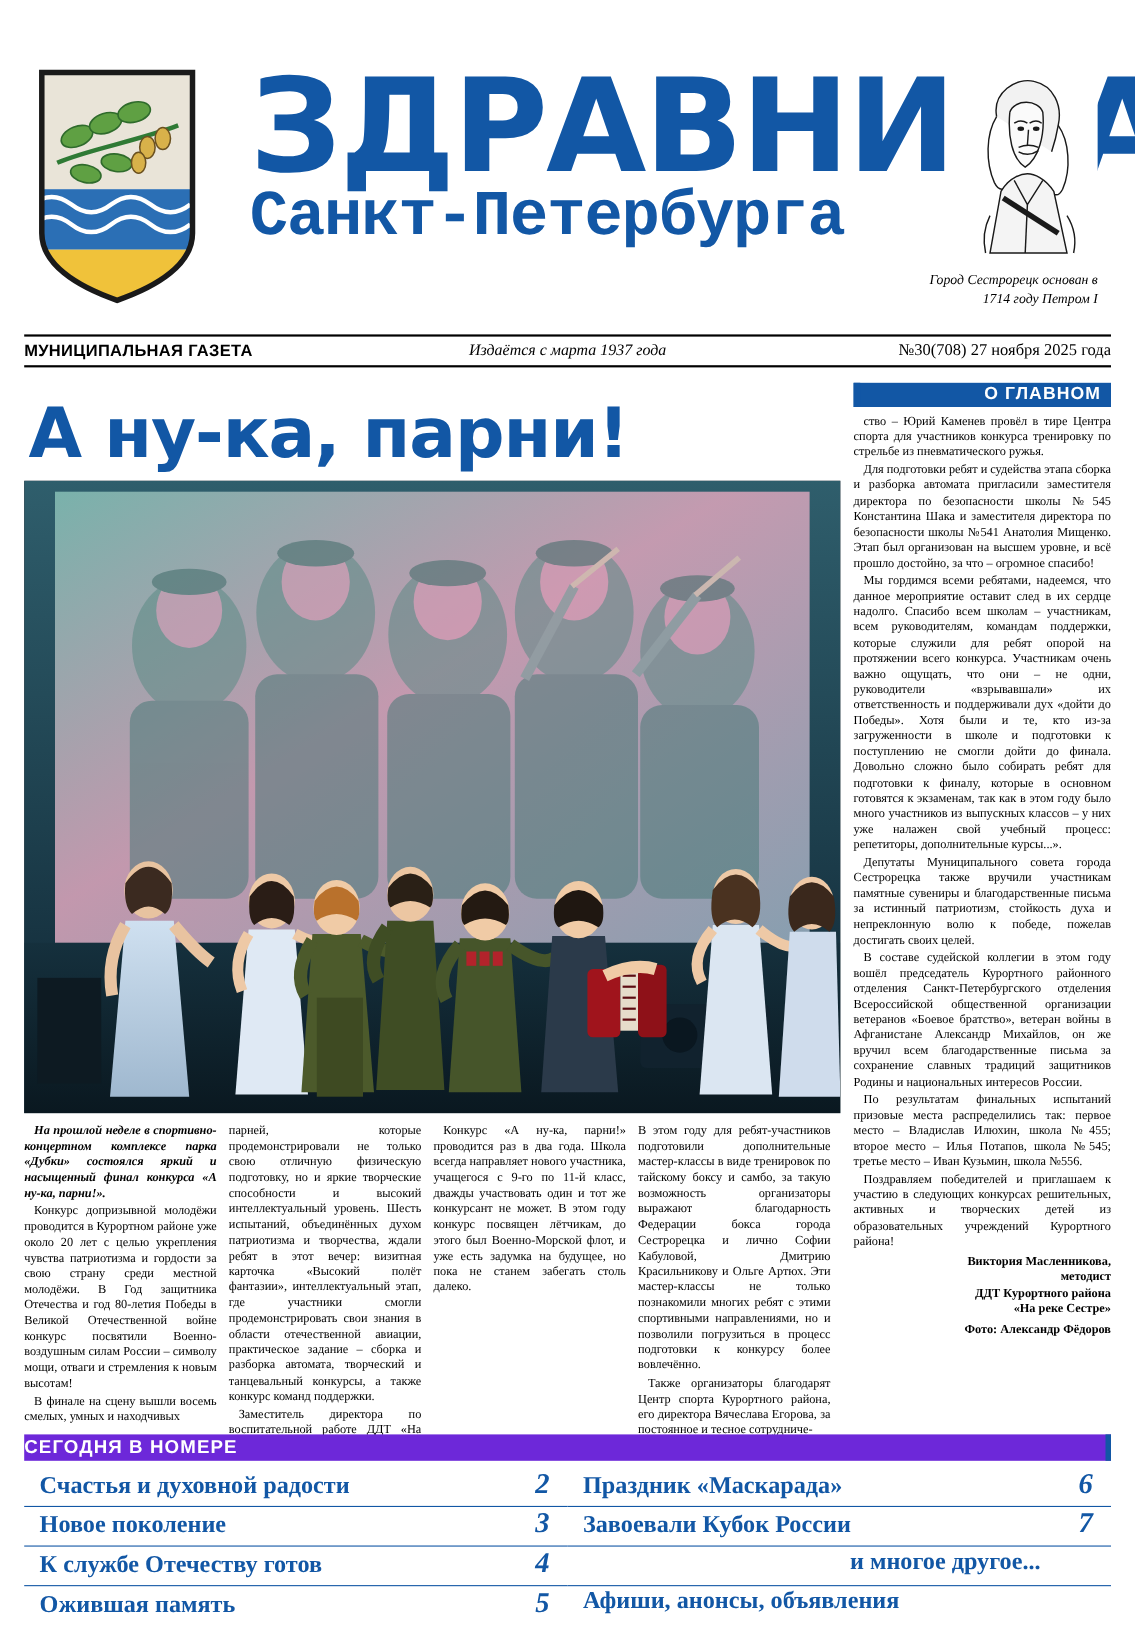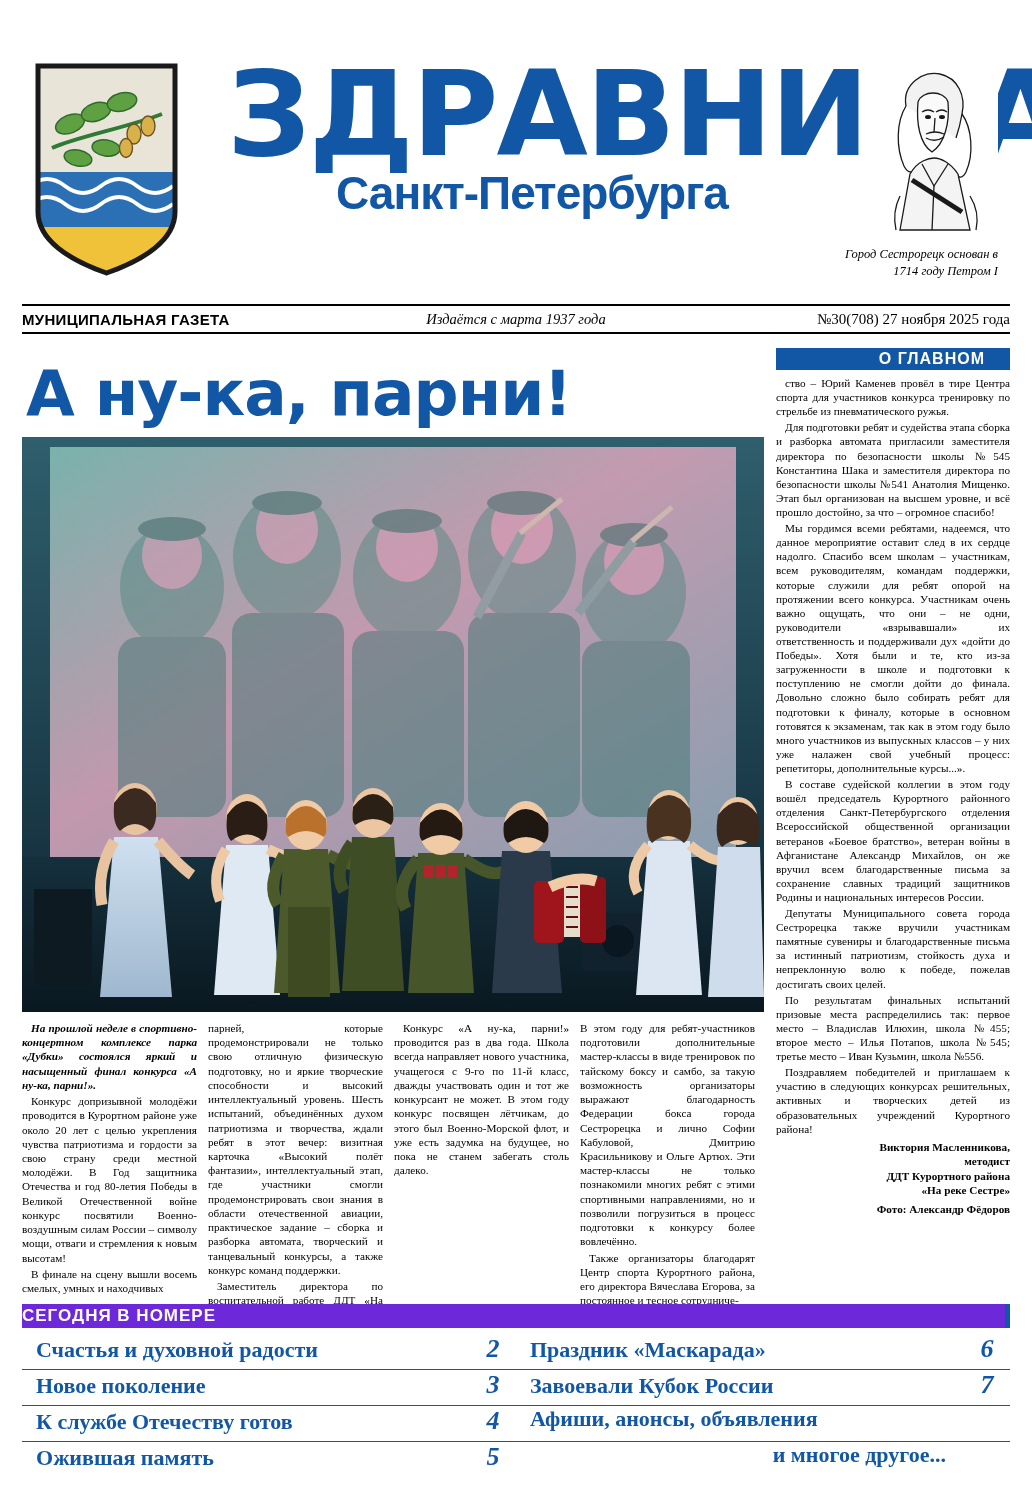--- a/index.html
+++ b/index.html
@@ -25,25 +25,25 @@
   .logo-title {
     font-family:"DejaVu Sans", sans-serif;
     font-weight:bold;
     font-size:118px;
     line-height:0.95;
     letter-spacing:-2px;
     color:#1257a5;
     -webkit-text-stroke:0px;
   }
   .logo-sub {
-    font-family:Liberation Sans, sans-serif;
-    font-weight:bold;
-    font-size:46px;
+    font-family:Liberation Mono, monospace;
+    font-weight:bold;
+    font-size:58px;
     color:#1257a5;
-    text-align:center;
+    text-align:left;
     margin-top:-4px;
     letter-spacing:-1px;
   }
 
   .portrait {
     position:absolute; right:12px; top:62px; width:132px; height:175px;
   }
   .portrait-note {
     position:absolute; right:12px; top:246px; width:165px;
     font-family:"Liberation Serif", serif;
@@ -117,21 +117,21 @@
 
   
   .rubric {
     background:#1257a5;
     color:#fff;
     font-weight:bold;
     font-size:16px;
     letter-spacing:1px;
     height:22px;
     display:flex; align-items:center; justify-content:flex-end;
-    padding-right:25px;
+    padding-right:9px;
     position:relative;
   }
   .rubric::before{
     content:"";
     position:absolute; left:0; top:0; bottom:0; width:6px;
     background:#1257a5;
   }
   .rubric-bar {
     position:relative;
     margin-bottom:6px;
@@ -468,22 +468,22 @@
       </div>
     </div>
 
     <div class="right-col">
       <div class="rubric-bar">
         <div class="rubric">О ГЛАВНОМ</div>
       </div>
       <p>ство – Юрий Каменев провёл в тире Центра спорта для участников конкурса тренировку по стрельбе из пневматического ружья.</p>
       <p>Для подготовки ребят и судейства этапа сборка и разборка автомата пригласили заместителя директора по безопасности школы №545 Константина Шака и заместителя директора по безопасности школы №541 Анатолия Мищенко. Этап был организован на высшем уровне, и всё прошло достойно, за что – огромное спасибо!</p>
       <p>Мы гордимся всеми ребятами, надеемся, что данное мероприятие оставит след в их сердце надолго. Спасибо всем школам – участникам, всем руководителям, командам поддержки, которые служили для ребят опорой на протяжении всего конкурса. Участникам очень важно ощущать, что они – не одни, руководители «взрывавшали» их ответственность и поддерживали дух «дойти до Победы». Хотя были и те, кто из-за загруженности в школе и подготовки к поступлению не смогли дойти до финала. Довольно сложно было собирать ребят для подготовки к финалу, которые в основном готовятся к экзаменам, так как в этом году было много участников из выпускных классов – у них уже налажен свой учебный процесс: репетиторы, дополнительные курсы...».</p>
+      <p>Депутаты Муниципального совета города Сестрорецка также вручили участникам памятные сувениры и благодарственные письма за истинный патриотизм, стойкость духа и непреклонную волю к победе, пожелав достигать своих целей.</p>
       <p>В составе судейской коллегии в этом году вошёл председатель Курортного районного отделения Санкт-Петербургского отделения Всероссийской общественной организации ветеранов «Боевое братство», ветеран войны в Афганистане Александр Михайлов, он же вручил всем благодарственные письма за сохранение славных традиций защитников Родины и национальных интересов России.</p>
-      <p>Депутаты Муниципального совета города Сестрорецка также вручили участникам памятные сувениры и благодарственные письма за истинный патриотизм, стойкость духа и непреклонную волю к победе, пожелав достигать своих целей.</p>
       <p>По результатам финальных испытаний призовые места распределились так: первое место – Владислав Илюхин, школа №455; второе место – Илья Потапов, школа №545; третье место – Иван Кузьмин, школа №556.</p>
       <p>Поздравляем победителей и приглашаем к участию в следующих конкурсах решительных, активных и творческих детей из образовательных учреждений Курортного района!</p>
       <div class="sign" style="white-space:pre-line">Виктория Масленникова,
 методист
 ДДТ Курортного района
 «На реке Сестре»</div>
       <div class="sign">Фото: Александр Фёдоров</div>
     </div>
   </div>
 
@@ -511,24 +511,24 @@
       <div class="toc-side">
         <div class="toc-row">
           <div class="toc-title">Праздник «Маскарада»</div>
           <div class="toc-page">6</div>
         </div>
         <div class="toc-row">
           <div class="toc-title">Завоевали Кубок России</div>
           <div class="toc-page">7</div>
         </div>
         <div class="toc-row">
+          <div class="toc-title right-align">и многое другое...</div>
+          <div class="toc-page"></div>
+        </div>
+        <div class="toc-row">
           <div class="toc-title">Афиши, анонсы, объявления</div>
-          <div class="toc-page"></div>
-        </div>
-        <div class="toc-row">
-          <div class="toc-title right-align">и многое другое...</div>
           <div class="toc-page"></div>
         </div>
       </div>
     </div>
   </div>
 
 </div>
 
 </body></html>

